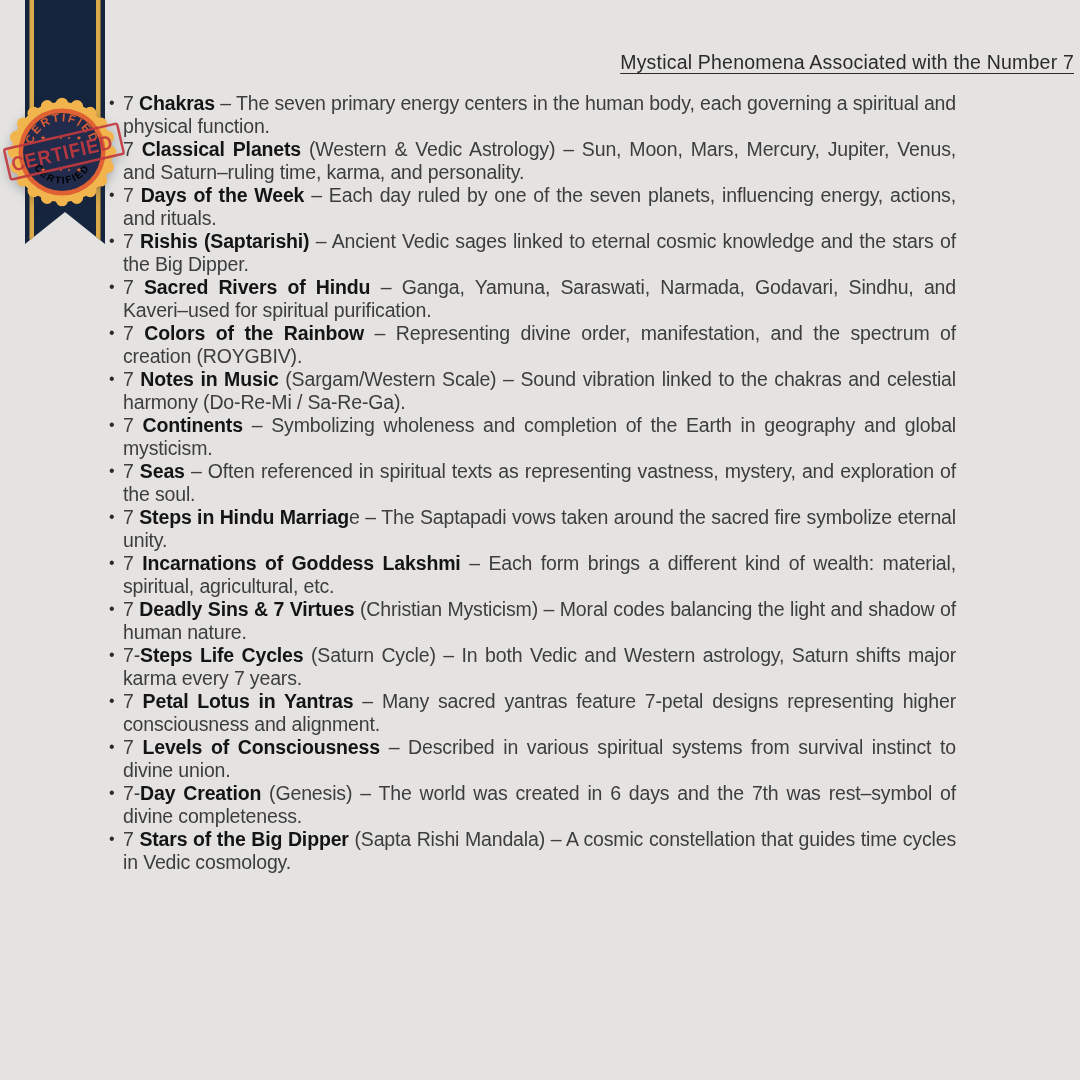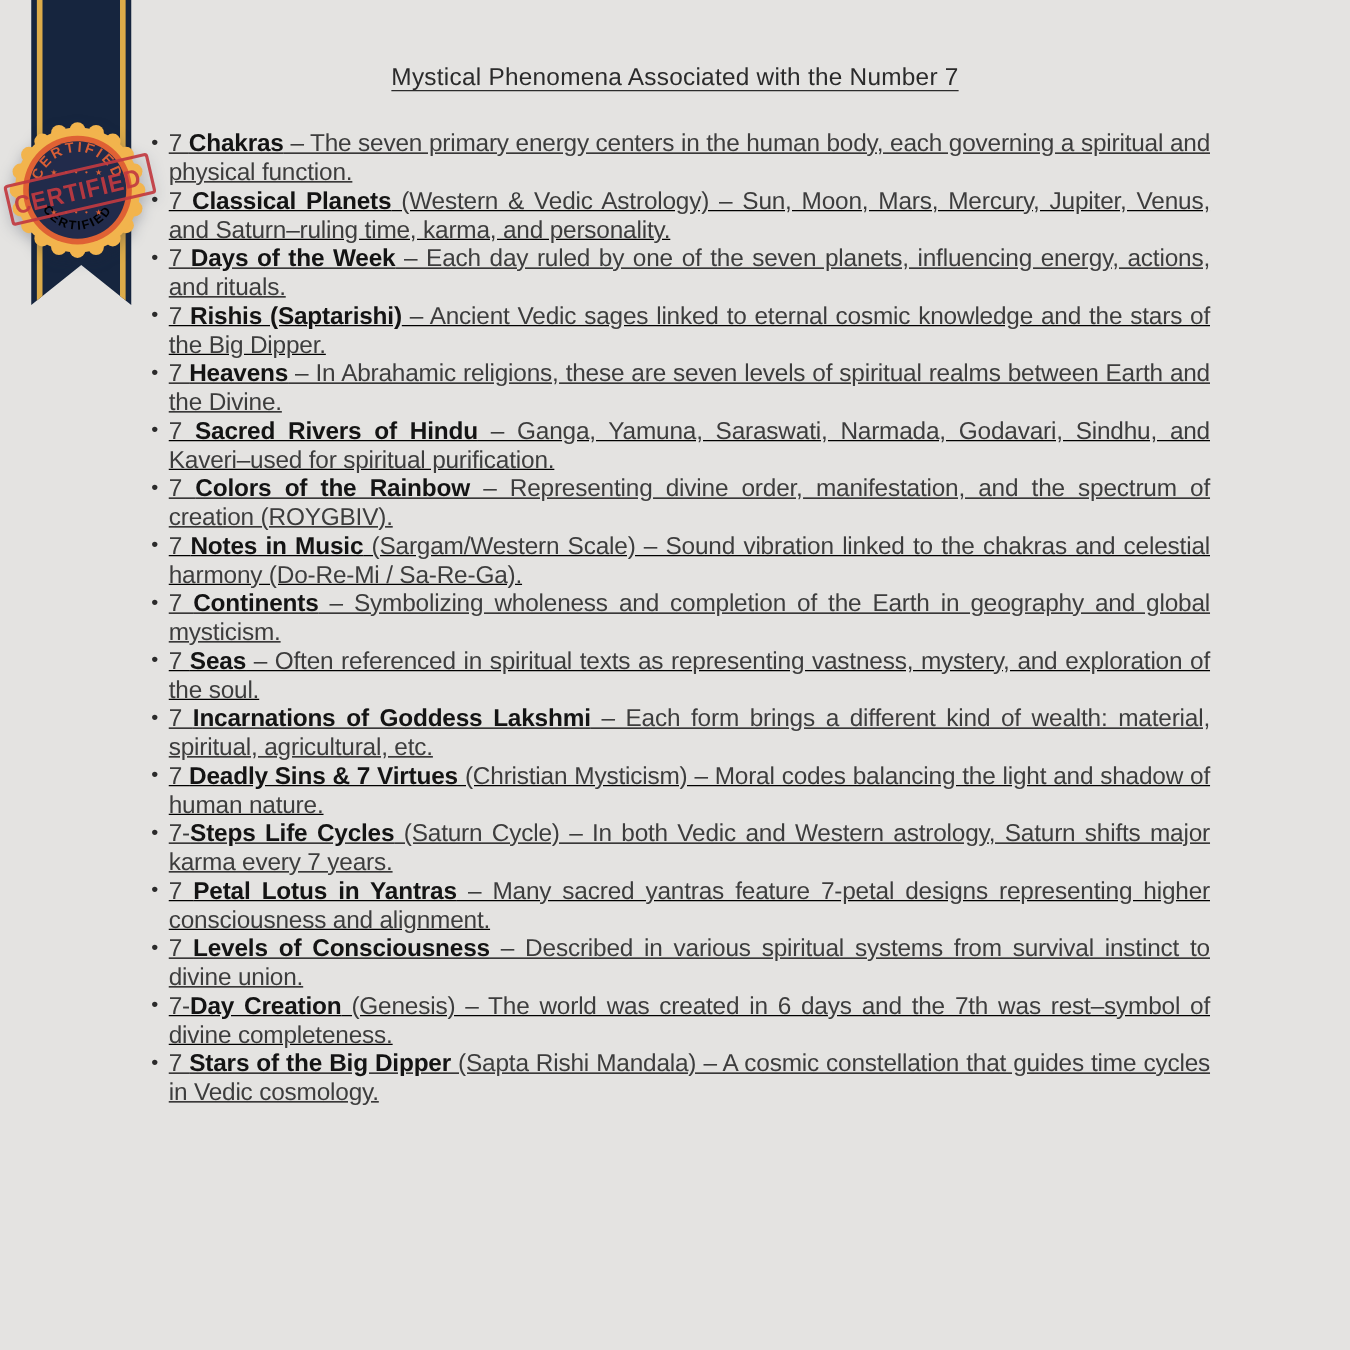--- a/index.html
+++ b/index.html
@@ -1,29 +1,29 @@
 <!DOCTYPE html>
 <html><head>
 <meta charset="utf-8">
 <style>
   html,body{margin:0;padding:0;background:#cfcecd;}
   .page{
     position:relative; width:1080px; height:1080px;
     background:#e4e3e1; overflow:hidden;
     font-family:"Liberation Sans", sans-serif;
   }
-  .title-wrap{position:absolute; top:51px; left:0; width:100%; text-align:center;}
+  .title-wrap{position:absolute; top:51px; left:0; width:100%; text-align:right;}
   .title{
     font-size:19.5px; color:#2b2b2b; letter-spacing:.2px;
     text-decoration:underline; text-underline-offset:4px;
     padding:0 6px;
   }
   ul.list{
     position:absolute; left:108px; top:92px; width:848px;
-    margin:12px; padding:0; list-style:none;text-decoration:underline;
+    margin:0; padding:0; list-style:none;
   }
   ul.list li{
     position:relative; padding-left:15px;
     font-size:19.5px; line-height:23px; letter-spacing:-.15px;
     color:#3d3d3d; text-align:justify;
   }
   ul.list li::before{
     content:"•"; position:absolute; left:1px; top:-1px;
     font-size:16px; color:#2b2b2b;
   }
@@ -97,26 +97,26 @@
 
   <div class="title-wrap">
     <span class="title">Mystical Phenomena Associated with the Number 7</span>
   </div>
 
   <ul class="list">
       <li><span>7 </span><b>Chakras</b><span> – The seven primary energy centers in the human body, each governing a spiritual and physical function.</span></li>
       <li><span>7 </span><b>Classical Planets</b><span> (Western &amp; Vedic Astrology) – Sun, Moon, Mars, Mercury, Jupiter, Venus, and Saturn–ruling time, karma, and personality.</span></li>
       <li><span>7 </span><b>Days of the Week</b><span> – Each day ruled by one of the seven planets, influencing energy, actions, and rituals.</span></li>
       <li><span>7 </span><b>Rishis (Saptarishi)</b><span> – Ancient Vedic sages linked to eternal cosmic knowledge and the stars of the Big Dipper.</span></li>
-      <li><span>7 </span><b>Heavens</b><span> – In Abrahamic religions, these are seven levels of spiritual realms between Earth and the Divine.</span></li>
       <li><span>7 </span><b>Sacred Rivers of Hindu</b><span> – Ganga, Yamuna, Saraswati, Narmada, Godavari, Sindhu, and Kaveri–used for spiritual purification.</span></li>
       <li><span>7 </span><b>Colors of the Rainbow</b><span> – Representing divine order, manifestation, and the spectrum of creation (ROYGBIV).</span></li>
       <li><span>7 </span><b>Notes in Music</b><span> (Sargam/Western Scale) – Sound vibration linked to the chakras and celestial harmony (Do-Re-Mi / Sa-Re-Ga).</span></li>
       <li><span>7 </span><b>Continents</b><span> – Symbolizing wholeness and completion of the Earth in geography and global mysticism.</span></li>
       <li><span>7 </span><b>Seas</b><span> – Often referenced in spiritual texts as representing vastness, mystery, and exploration of the soul.</span></li>
+      <li><span>7 </span><b>Steps in Hindu Marriag</b><span>e – The Saptapadi vows taken around the sacred fire symbolize eternal unity.</span></li>
       <li><span>7 </span><b>Incarnations of Goddess Lakshmi</b><span> – Each form brings a different kind of wealth: material, spiritual, agricultural, etc.</span></li>
       <li><span>7 </span><b>Deadly Sins &amp; 7 Virtues</b><span> (Christian Mysticism) – Moral codes balancing the light and shadow of human nature.</span></li>
       <li><span>7-</span><b>Steps Life Cycles</b><span> (Saturn Cycle) – In both Vedic and Western astrology, Saturn shifts major karma every 7 years.</span></li>
       <li><span>7 </span><b>Petal Lotus in Yantras</b><span> – Many sacred yantras feature 7-petal designs representing higher consciousness and alignment.</span></li>
       <li><span>7 </span><b>Levels of Consciousness</b><span> – Described in various spiritual systems from survival instinct to divine union.</span></li>
       <li><span>7-</span><b>Day Creation</b><span> (Genesis) – The world was created in 6 days and the 7th was rest–symbol of divine completeness.</span></li>
       <li><span>7 </span><b>Stars of the Big Dipper</b><span> (Sapta Rishi Mandala) – A cosmic constellation that guides time cycles in Vedic cosmology.</span></li>
     </ul>
 
 </div>

